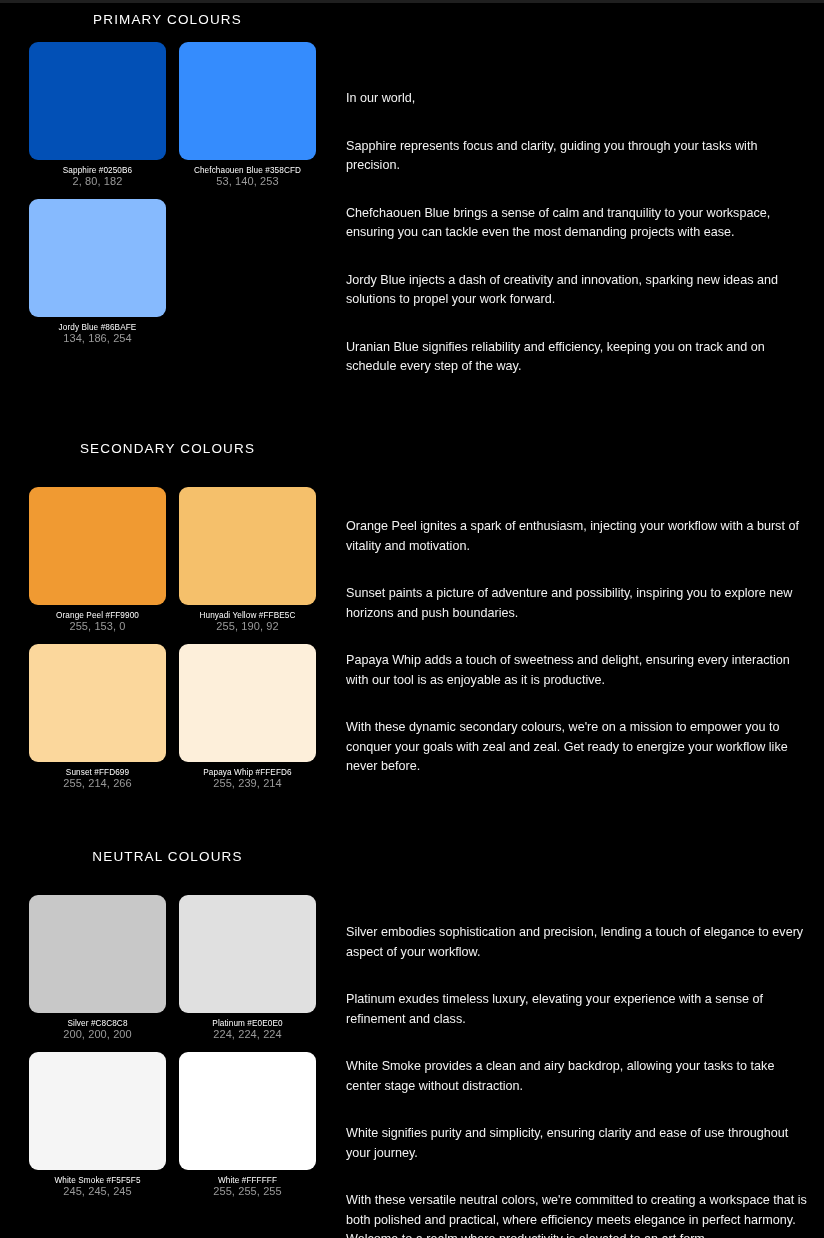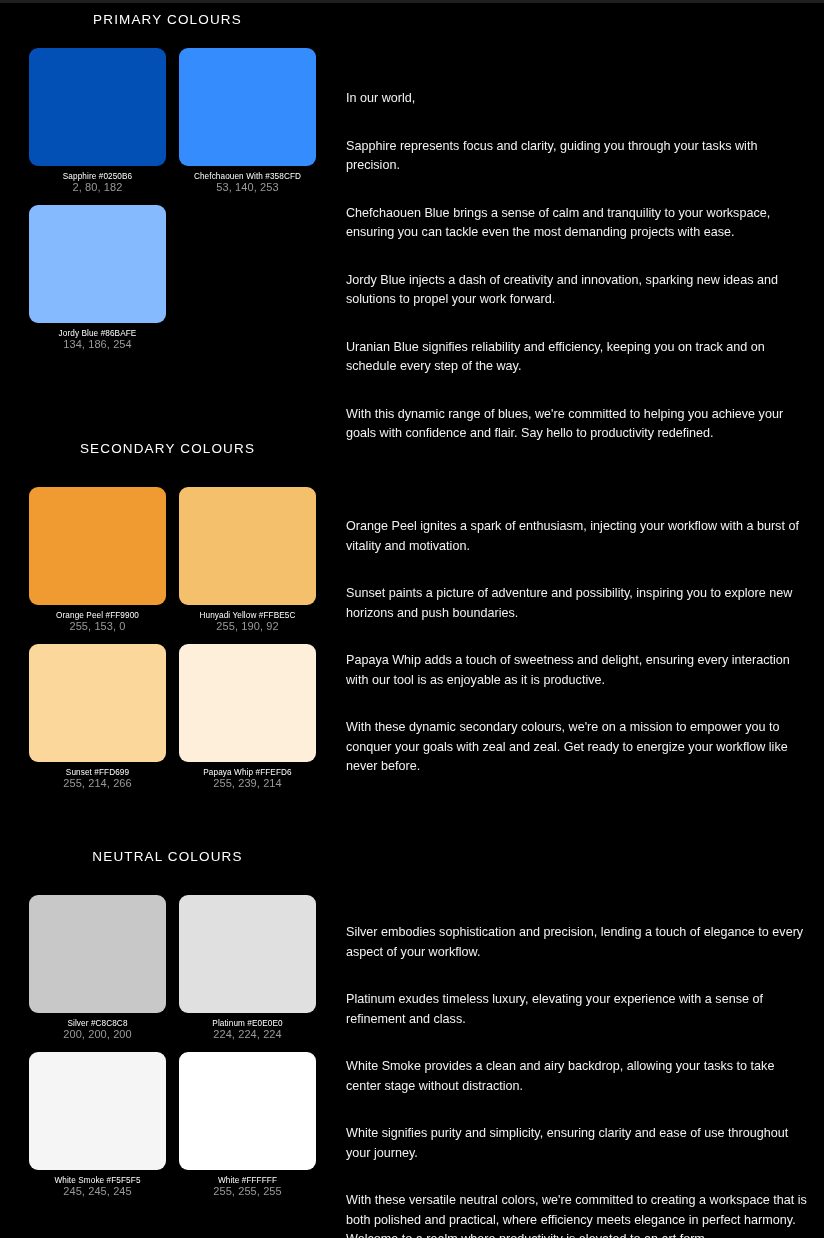--- a/index.html
+++ b/index.html
@@ -112,50 +112,49 @@
 </style>
 </head>
 <body>
 
 <div class="page">
 
   <div class="top-bar"></div>
 
   <div class="section" style="top:12px;">
     <div class="section-heading" style="top:0px;">PRIMARY COLOURS</div>
-    <div class="swatch-grid" style="top:36px;">
+    <div class="swatch-grid" style="top:30px;">
       <div class="swatch-cell">
         <div class="swatch-chip" style="background:#0250B6;"></div>
         <div class="swatch-caption">
           <span class="swatch-name">Sapphire #0250B6</span>
           <span class="swatch-rgb">2, 80, 182</span>
         </div>
       </div>
       <div class="swatch-cell">
         <div class="swatch-chip" style="background:#358CFD;"></div>
         <div class="swatch-caption">
-          <span class="swatch-name">Chefchaouen With  #358CFD</span>
+          <span class="swatch-name">Chefchaouen Blue  #358CFD</span>
           <span class="swatch-rgb">53, 140, 253</span>
         </div>
       </div>
       <div class="swatch-cell">
         <div class="swatch-chip" style="background:#86BAFE;"></div>
         <div class="swatch-caption">
           <span class="swatch-name">Jordy Blue #86BAFE</span>
           <span class="swatch-rgb">134, 186, 254</span>
         </div>
       </div>
     </div>
     <div class="copy-column" style="top:49px;">
       <p class="copy-para">In our world,</p>
       <p class="copy-para">Sapphire represents focus and clarity, guiding you through your tasks with precision.</p>
       <p class="copy-para">Chefchaouen Blue brings a sense of calm and tranquility to your workspace, ensuring you can tackle even the most demanding projects with ease.</p>
       <p class="copy-para">Jordy Blue injects a dash of creativity and innovation, sparking new ideas and solutions to propel your work forward.</p>
       <p class="copy-para">Uranian Blue signifies reliability and efficiency, keeping you on track and on schedule every step of the way.</p>
-      <p class="copy-para">With this dynamic range of blues, we're committed to helping you achieve your goals with confidence and flair. Say hello to productivity redefined.</p>
     </div>
   </div>
 
   <div class="section" style="top:441px;">
     <div class="section-heading" style="top:0px;">SECONDARY COLOURS</div>
     <div class="swatch-grid" style="top:46px;">
       <div class="swatch-cell">
         <div class="swatch-chip" style="background:#F09A32;"></div>
         <div class="swatch-caption">
           <span class="swatch-name">Orange Peel #FF9900</span>

